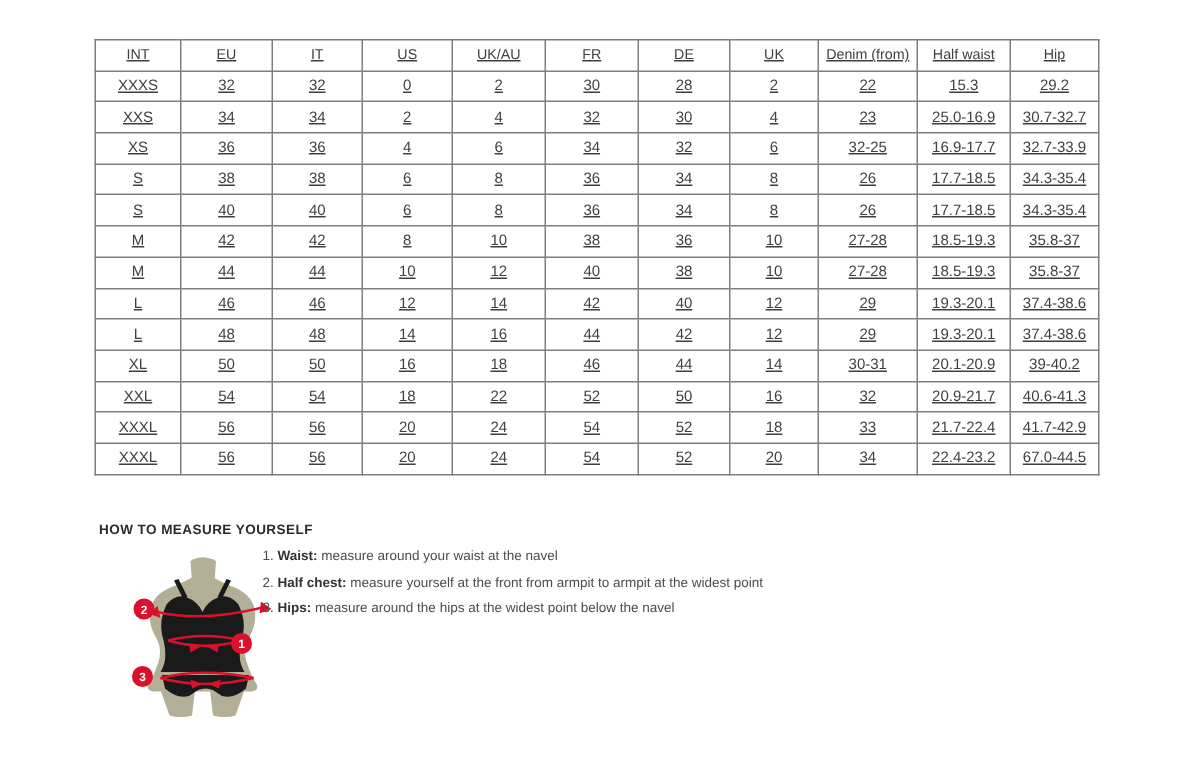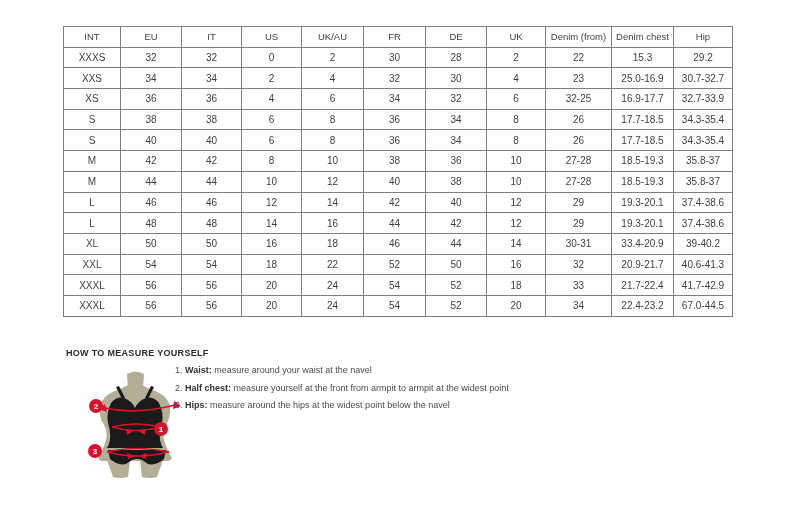--- a/index.html
+++ b/index.html
@@ -2,21 +2,21 @@
 <html><head>
 <meta charset="utf-8">
 <style>
   * { box-sizing: border-box; margin: 0; padding: 0; }
   html, body { width: 798px; height: 519px; background: #ffffff; overflow: hidden; }
   body { position: relative; font-family: "Liberation Sans", sans-serif; color: #3f3f3f; }
 
   
   .size-table {
     position: absolute; left: 63px; top: 26px;
-    width: 608px; border-collapse: collapse; table-layout: fixed;
+    width: 608px; border-collapse: collapse; table-layout: fixed; text-decoration: underline;
   }
   .size-table th, .size-table td {
     border: 1px solid #7e7e7e;
     height: 20.7px;
     font-size: 10px; font-weight: 400;
     text-align: center; vertical-align: middle;
     color: #3f3f3f; white-space: nowrap; padding: 0 1px;
   }
   .size-table th { font-size: 9.5px; }
   .size-table { border: 1px solid #565656; }
@@ -56,21 +56,21 @@
     <tr>
       <th>INT</th>
       <th>EU</th>
       <th>IT</th>
       <th>US</th>
       <th>UK/AU</th>
       <th>FR</th>
       <th>DE</th>
       <th>UK</th>
       <th>Denim (from)</th>
-      <th>Denim chest</th>
+      <th>Half waist</th>
       <th>Hip</th>
     </tr>
   </thead>
   <tbody>
     <tr>
         <td>XXXS</td>
         <td>32</td>
         <td>32</td>
         <td>0</td>
         <td>2</td>
@@ -188,21 +188,21 @@
     <tr>
         <td>XL</td>
         <td>50</td>
         <td>50</td>
         <td>16</td>
         <td>18</td>
         <td>46</td>
         <td>44</td>
         <td>14</td>
         <td>30-31</td>
-        <td>33.4-20.9</td>
+        <td>20.1-20.9</td>
         <td>39-40.2</td>
       </tr>
     <tr>
         <td>XXL</td>
         <td>54</td>
         <td>54</td>
         <td>18</td>
         <td>22</td>
         <td>52</td>
         <td>50</td>

